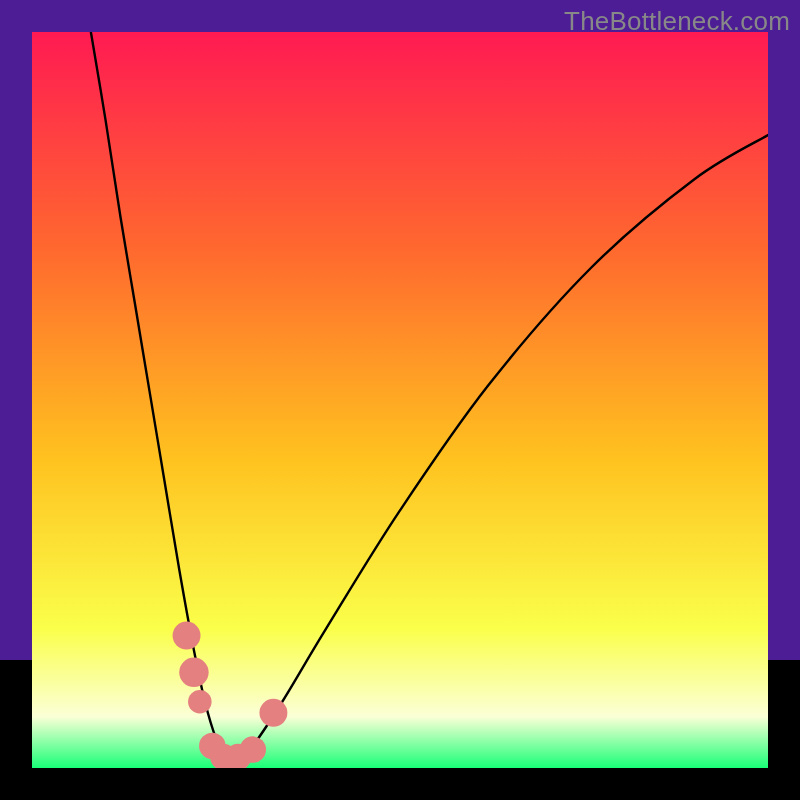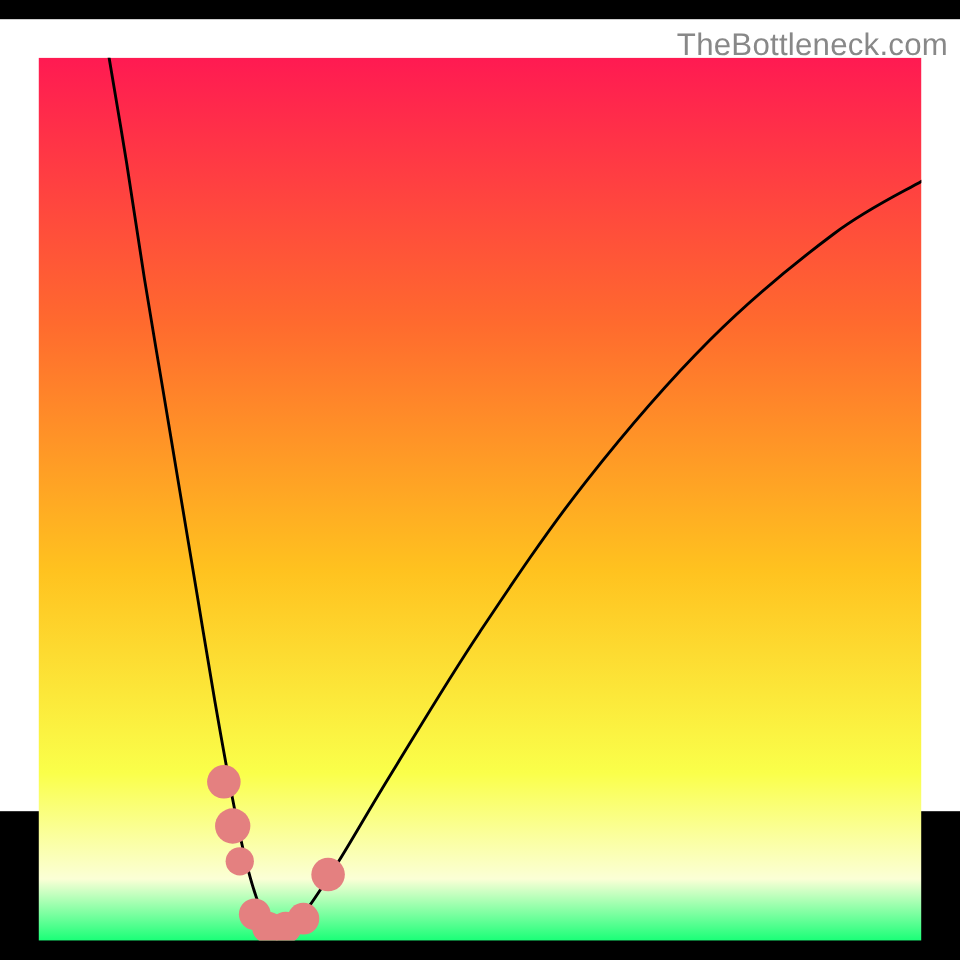--- a/index.html
+++ b/index.html
@@ -6,24 +6,24 @@
     margin: 0;
     padding: 0;
     width: 800px;
     height: 800px;
     background: #000;
     overflow: hidden;
   }
   .frame {
     position: absolute;
     left: 0;
-    top: 16px;
+    top: 0;
     width: 800px;
     height: 660px;
-    background: #ffffff;
+    background: #4c1d95;
   }
   .plot {
     position: absolute;
     left: 32px;
     top: 32px;
     width: 736px;
     height: 736px;
     overflow: hidden;
   }
   .watermark {

